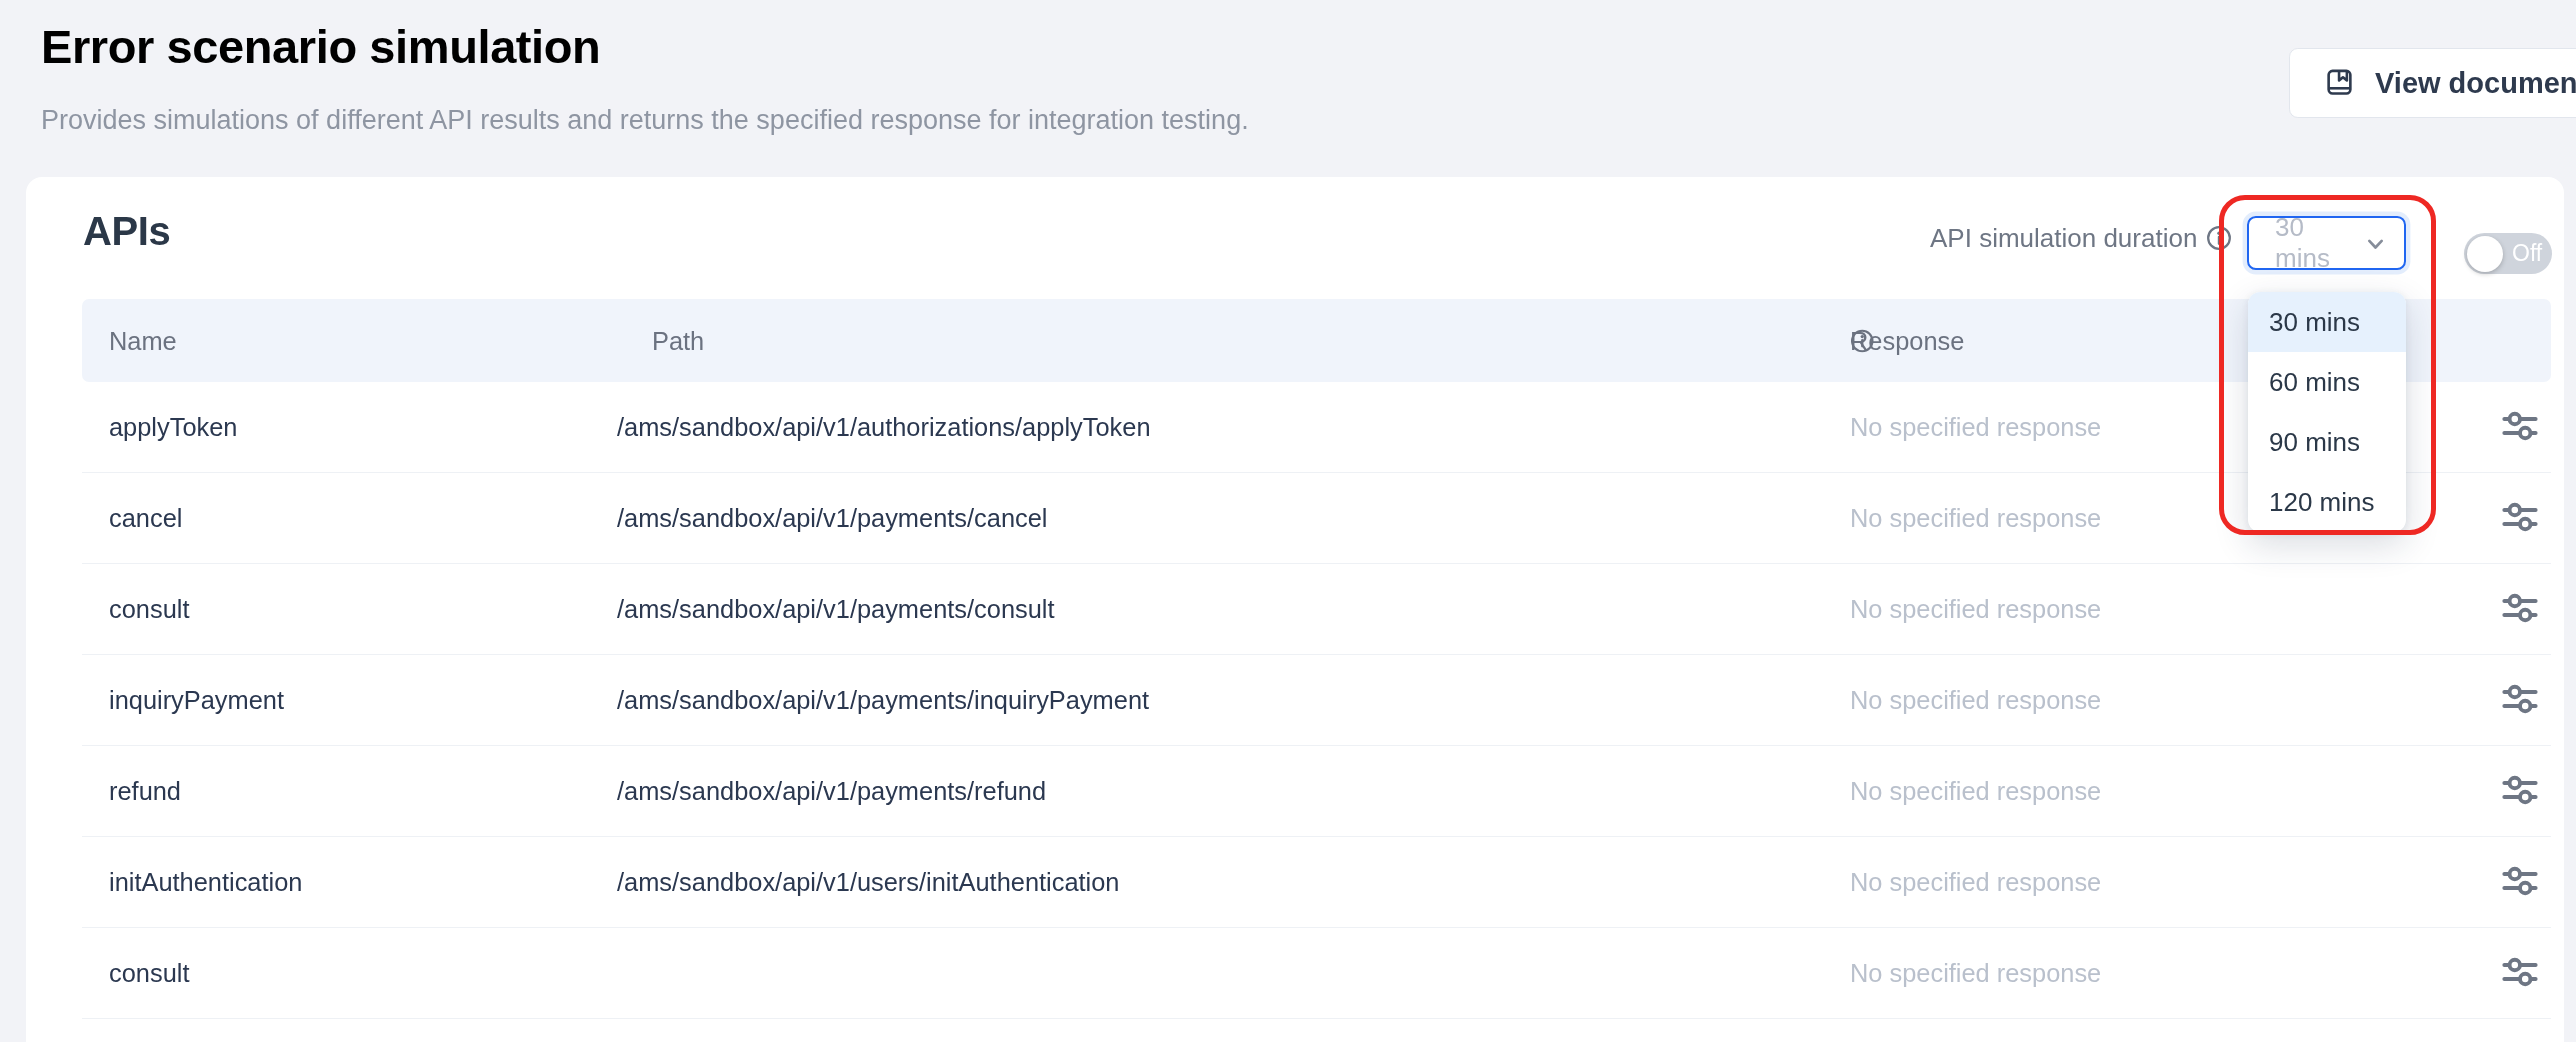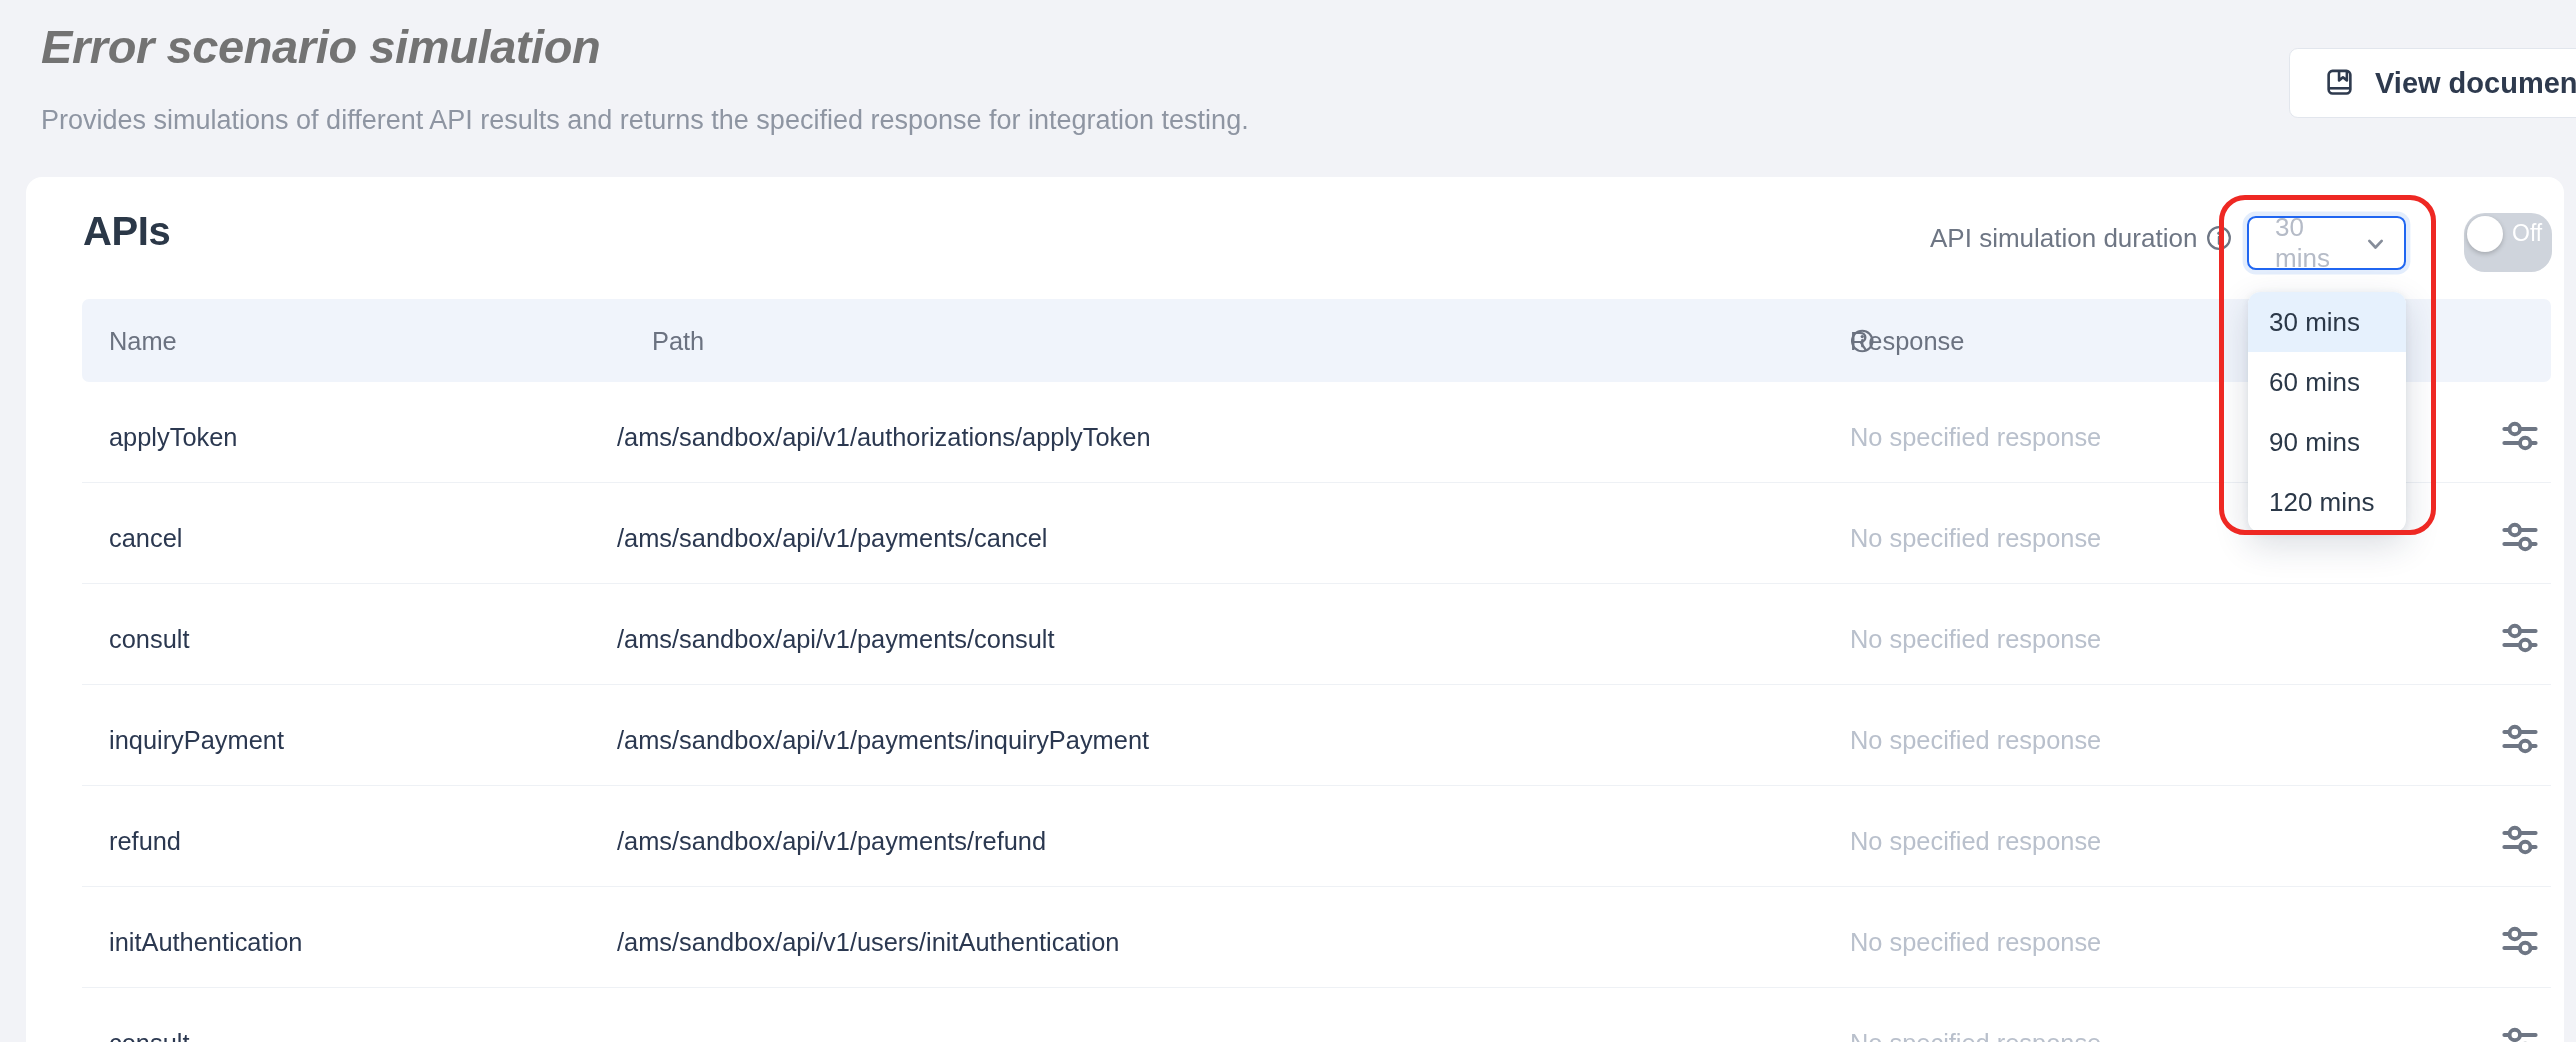--- a/index.html
+++ b/index.html
@@ -18,21 +18,21 @@
   *{margin:0;padding:0;box-sizing:border-box;}
   html,body{width:2576px;height:1043px;overflow:hidden;}
   body{
     position:relative;
     background:var(--page_bg);
     font-family:"Liberation Sans","DejaVu Sans",sans-serif;
     color:var(--dark_text);
   }
   .page-title{
     position:absolute;left:41px;top:19px;
-    font-size:47px;font-weight:700;letter-spacing:-0.4px;color:#737373;font-style:italic;
+    font-size:47px;font-weight:700;letter-spacing:-0.4px;color:#000000;
   }
   .page-subtitle{
     position:absolute;left:41px;top:105px;
     font-size:27px;color:#8e95a2;text-align:right;
   }
   .view-docs-btn{
     position:absolute;left:2289px;top:48px;height:70px;width:326px;
     background:#fff;border:1.8px solid var(--border_light);border-radius:8.8px;
     display:flex;align-items:center;gap:19px;padding-left:33px;
     font-size:29px;font-weight:700;color:#2e3a4e;cursor:pointer;
@@ -53,21 +53,21 @@
   .info-icon{display:inline-block;vertical-align:-4.4px;margin-left:8.8px;}
   .duration-select{
     position:absolute;left:2221px;top:39px;width:159px;height:54px;
     background:#fff;border:2.6px solid var(--accent_blue);border-radius:8.8px;
     box-shadow:0 0 0 4.4px #e3edfc;
     display:flex;align-items:center;justify-content:space-between;
     padding:0 17.5px 0 26px;cursor:pointer;
   }
   .duration-select .value{font-size:26px;color:#b5bbc7;}
   .toggle{
-    position:absolute;left:2438px;top:36px;width:88px;height:59px;
+    position:absolute;left:2438px;top:56px;width:88px;height:41px;
     background:var(--toggle_bg);border-radius:21px;cursor:pointer;
   }
   .toggle .knob{
     position:absolute;left:2.6px;top:2.6px;width:36px;height:36px;border-radius:50%;
     background:#fff;box-shadow:0 1.8px 5.3px rgba(0,0,0,.22);
   }
   .toggle .toggle-label{
     position:absolute;left:48px;top:7px;font-size:23px;color:#fff;
   }
   .table-header{
@@ -76,21 +76,20 @@
     font-size:25.4px;color:#6b7280;
   }
   .table-header span,.table-header .hcell{position:absolute;top:50%;transform:translateY(-50%);white-space:nowrap;}
   .col-name{left:27px;}
   .col-path{left:570px;}
   .col-response{left:1768px;display:flex;align-items:center;gap:10.5px;}
   .table-body{position:absolute;left:56px;top:205px;width:2469px;}
   .table-row{
     position:relative;height:91px;border-bottom:1.8px solid var(--divider);
     font-size:25.4px;
-    margin-top:10px;
   }
   .table-row span{position:absolute;top:50%;transform:translateY(-50%);white-space:nowrap;}
   .cell-name{left:27px;color:var(--dark_text);}
   .cell-path{left:535px;color:var(--dark_text);}
   .cell-response{left:1768px;color:var(--faint_text);}
   .row-config{
     position:absolute;left:2397px;top:50%;transform:translateY(-50%);
     width:42px;height:39px;background:none;border:none;cursor:pointer;padding:0;
   }
   .dropdown{

